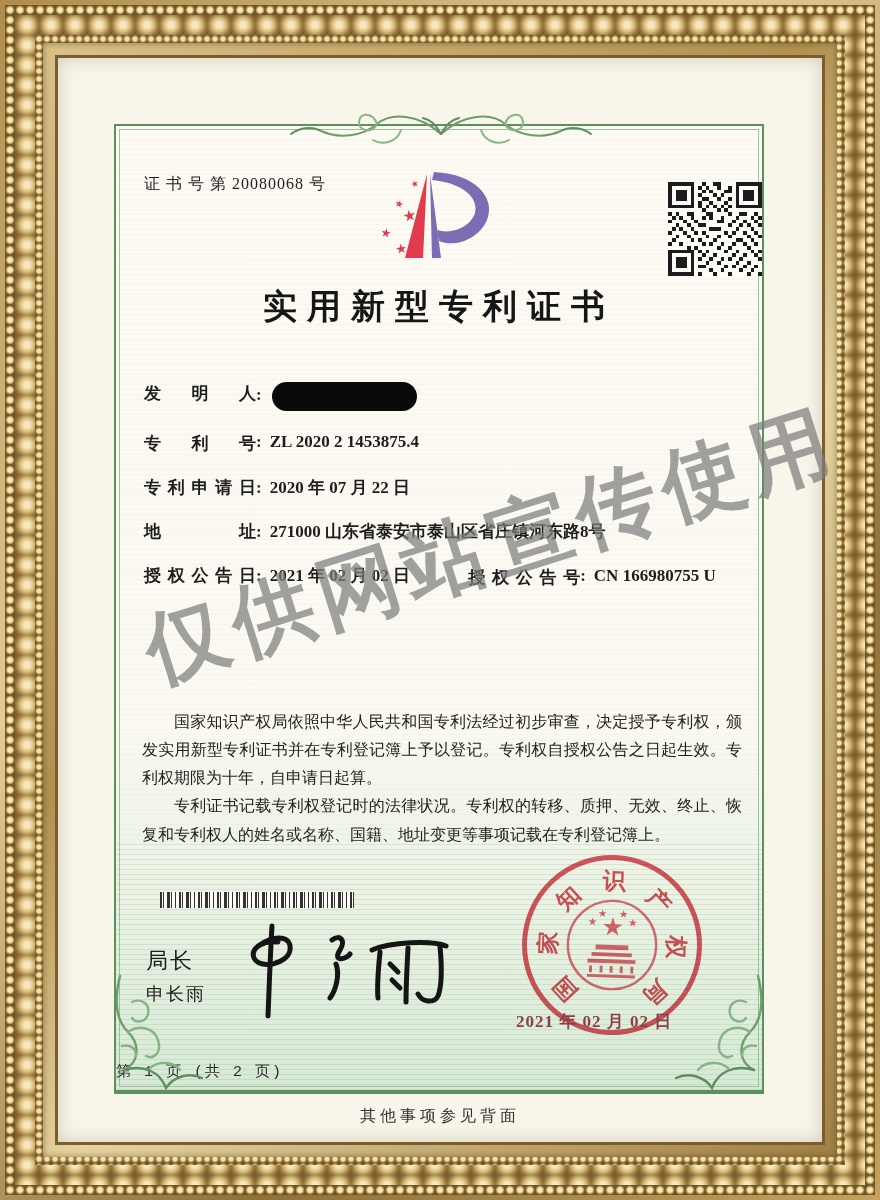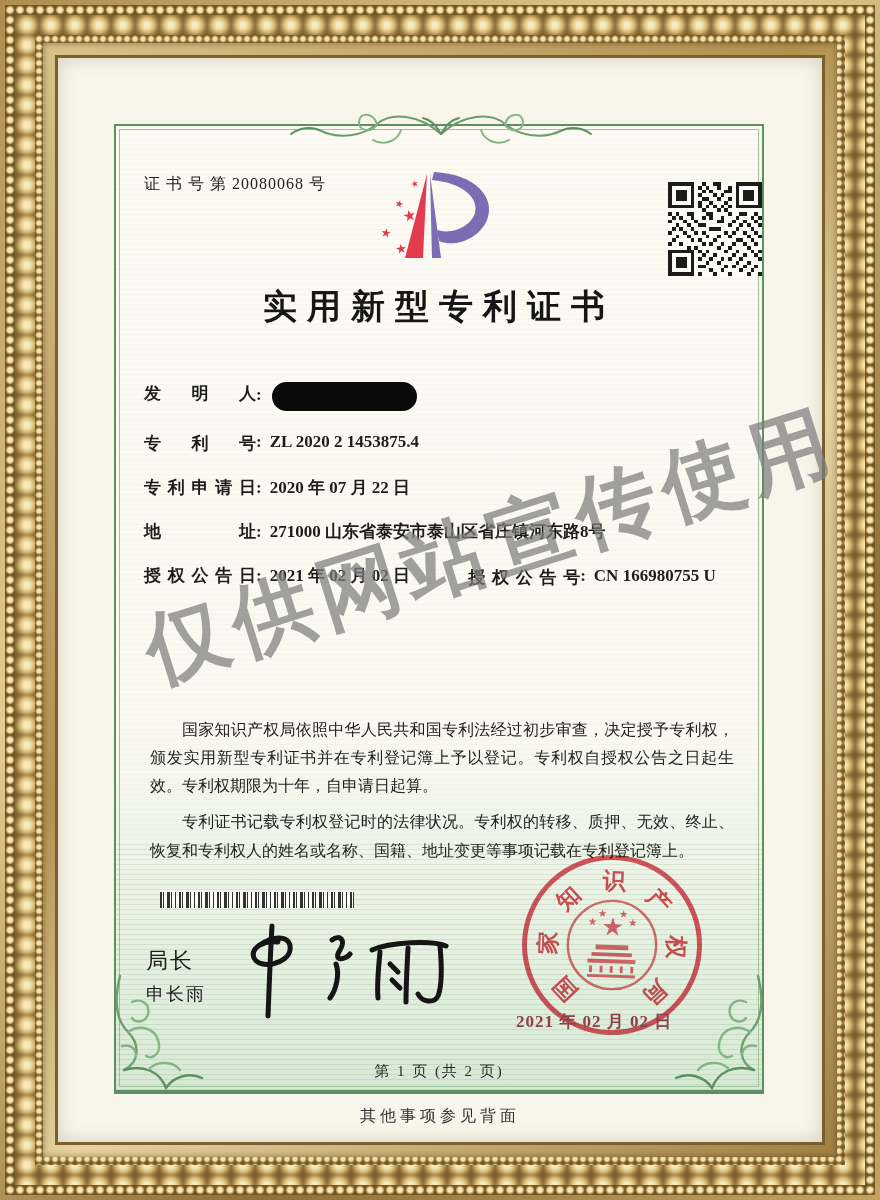--- a/index.html
+++ b/index.html
@@ -36,21 +36,21 @@
          letter-spacing:10px;color:#161616;font-family:Liberation Serif, serif;}
   .fields{position:absolute;left:28px;top:256px;width:600px;font-size:17px;color:#1d1d1d;font-weight:600;}
   .frow{margin-bottom:21px;white-space:nowrap;}
   .flabel{display:inline-block;width:112px;text-align:justify;text-align-last:justify;vertical-align:top;}
   .fcolon{display:inline-block;margin-right:8px;}
   .redact{display:inline-block;width:145px;height:29px;background:#0a0a0a;border-radius:15px;
           vertical-align:middle;margin-left:2px;}
   .pair2{display:inline-block;margin-left:54px;}
   .paras{position:absolute;left:26px;top:582px;width:600px;font-size:16px;line-height:1.76;
          text-align:justify;color:#222;font-weight:500;}
-  .paras p{margin:8px;text-indent:2em;}
+  .paras p{margin:0;text-indent:2em;}
   .barcode{position:absolute;left:44px;top:766px;width:194px;height:16px;opacity:.88;
      background:repeating-linear-gradient(90deg,#1a1a1a 0 2px,#fdfdf8 2px 3px,#1a1a1a 3px 4px,#fdfdf8 4px 7px,
      #1a1a1a 7px 10px,#fdfdf8 10px 11px,#1a1a1a 11px 12px,#fdfdf8 12px 15px,#1a1a1a 15px 16px,#fdfdf8 16px 19px);}
   .sigtitle{position:absolute;left:30px;top:820px;font-size:22px;color:#1d1d1d;letter-spacing:2px;}
   .signame{position:absolute;left:30px;top:856px;font-size:18px;color:#1d1d1d;letter-spacing:2px;}
   .sigsvg{position:absolute;left:104px;top:794px;z-index:3;}
   
   .sealwrap{position:absolute;left:406px;top:729px;width:180px;height:180px;z-index:2;
             transform:rotate(2deg);opacity:.92;mix-blend-mode:multiply;}
   .sealring{position:absolute;inset:0;border:5px solid #dd4a56;border-radius:50%;}
@@ -59,21 +59,21 @@
   .sc{position:absolute;font-size:23px;font-weight:700;color:#d9454f;
       transform-origin:center;white-space:nowrap;}
   .sc1{transform:translate(-50%,-50%) rotate(-135deg) translateY(-64px);}
   .sc2{transform:translate(-50%,-50%) rotate(-90deg)  translateY(-64px);}
   .sc3{transform:translate(-50%,-50%) rotate(-45deg)  translateY(-64px);}
   .sc4{transform:translate(-50%,-50%) rotate(0deg)    translateY(-64px);}
   .sc5{transform:translate(-50%,-50%) rotate(45deg)   translateY(-64px);}
   .sc6{transform:translate(-50%,-50%) rotate(90deg)   translateY(-64px);}
   .sc7{transform:translate(-50%,-50%) rotate(135deg)  translateY(-64px);}
   .sealdate{position:absolute;left:400px;top:884px;font-size:17px;color:#8d4045;font-weight:600;z-index:3;letter-spacing:1px;}
-  .pageinfo{position:absolute;left:0;right:0;top:936px;text-align:center;font-size:15px;color:#2a2a2a;letter-spacing:2px;}
+  .pageinfo{position:absolute;left:0;right:0;top:936px;font-size:15px;color:#2a2a2a;letter-spacing:2px;font-family:Liberation Mono, monospace;}
   .footnote{position:absolute;left:0;right:0;top:1048px;text-align:center;font-size:16px;color:#333;letter-spacing:4px;}
   
   .flourish-top{position:absolute;left:165px;top:-22px;z-index:2;}
   .flourish-bl{position:absolute;left:-6px;bottom:-10px;z-index:2;}
   .flourish-br{position:absolute;right:-6px;bottom:-10px;z-index:2;transform:scaleX(-1);}
   .logo{position:absolute;left:262px;top:34px;}
   .qr{position:absolute;left:552px;top:56px;}
   
   .watermark{position:absolute;left:148px;top:600px;z-index:60;pointer-events:none;
      font-family:"Liberation Sans","DejaVu Sans",sans-serif;

